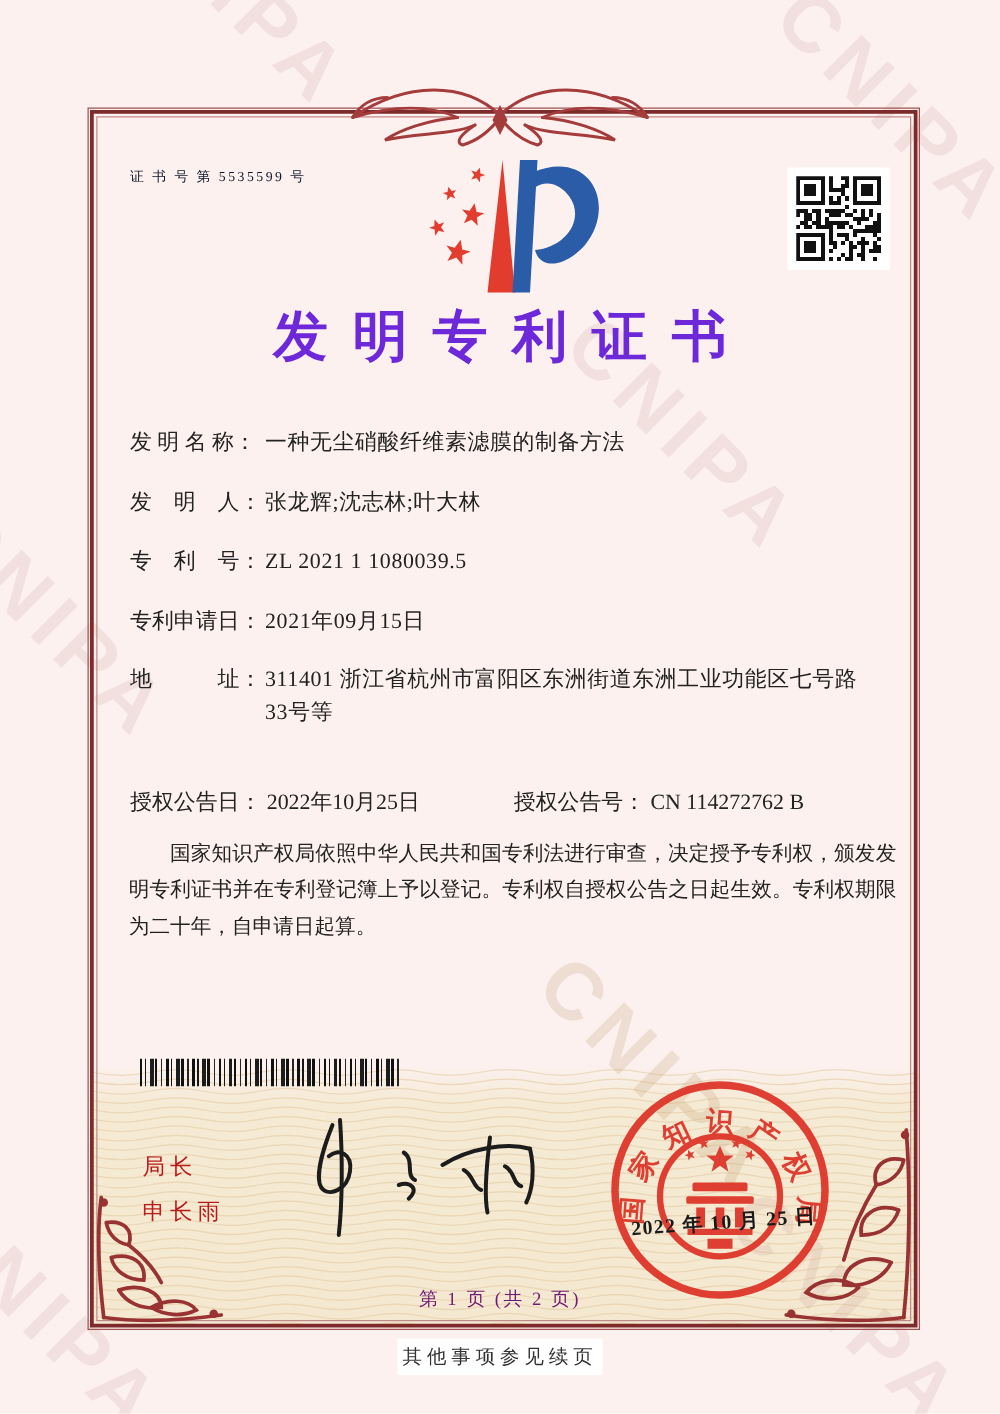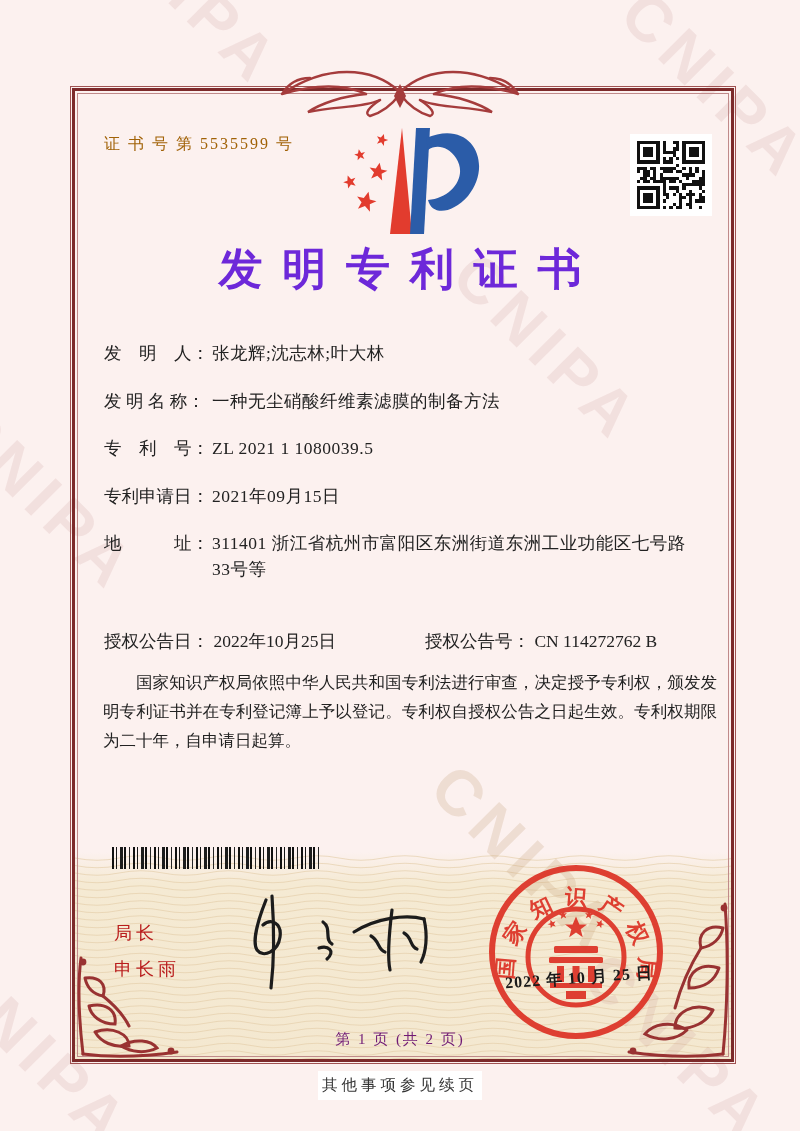--- a/index.html
+++ b/index.html
@@ -19,36 +19,36 @@
   .band svg { position:absolute; inset:0; }
 
   
   .frame { position:absolute; left:70px; top:86px; width:666px; height:978px;
            border:1px solid #a05252; z-index:3; pointer-events:none; }
   .frame .f2 { position:absolute; inset:1px; border:3px solid #7c2a2a; }
   .frame .f3 { position:absolute; inset:6px; border:1px solid #c08a8a; }
 
   .content { position:absolute; inset:0; z-index:4; }
 
-  .cert-no { position:absolute; left:104px; top:134px; font-size:16px; letter-spacing:2px; color:#a16207; }
+  .cert-no { position:absolute; left:104px; top:134px; font-size:11px; letter-spacing:2px; color:#0f172a; }
 
   .logo { position:absolute; left:336px; top:124px; width:150px; height:114px; }
   .qr-chip { position:absolute; left:630px; top:134px; width:82px; height:82px; background:#fff; }
   .qr-chip svg { position:absolute; left:7px; top:7px; }
 
   .title { position:absolute; left:0; top:240px; width:100%; text-align:center;
            font-size:44px; font-weight:bold; color:#6d28d9; letter-spacing:.45em; text-indent:.45em; }
 
   .fields { position:absolute; left:104px; top:340px; width:610px; font-size:17.5px; color:#222; }
   .frow { display:flex; margin-bottom:21.5px; line-height:26px; }
   .flabel { flex:0 0 108px; white-space:nowrap; }
   .fvalue { flex:1; letter-spacing:.5px; }
 
   .grant-row { position:absolute; left:104px; top:628px; width:610px; font-size:17.5px; color:#222; line-height:26px; }
-  .grant-no-group { position:absolute; left:321px; top:0;font-family:Liberation Serif, serif; }
+  .grant-no-group { position:absolute; left:307px; top:0;font-family:Liberation Serif, serif; }
 
   .paras { position:absolute; left:103px; top:660px; width:614px; font-size:16.5px; line-height:29px;
            color:#222; text-align:justify; }
   .paras p { text-indent:2em;margin-top:8px; }
 
   .barcode { position:absolute; left:112px; top:847px; width:209px; height:22px;
              background:repeating-linear-gradient(90deg,
                #101010 0 2px, transparent 2px 4px, #161616 4px 5px, transparent 5px 8px,
                #1c1c1c 8px 11px, transparent 11px 12px, #101010 12px 14px, transparent 14px 17px,
                #262626 17px 18px, transparent 18px 21px); }
@@ -323,26 +323,26 @@
           <rect x="13" y="20" width="1" height="1" fill="#111"></rect>
           <rect x="16" y="20" width="1" height="1" fill="#111"></rect>
           <rect x="19" y="20" width="1" height="1" fill="#111"></rect>
         </svg>
     </div>
 
     <h1 class="title">发明专利证书</h1>
 
     <div class="fields">
       <div class="frow">
+        <span class="flabel">发 明 名 称：</span>
+        <span class="fvalue">一种无尘硝酸纤维素滤膜的制备方法</span>
+      </div>
+      <div class="frow">
         <span class="flabel">发　明　人：</span>
         <span class="fvalue">张龙辉;沈志林;叶大林</span>
-      </div>
-      <div class="frow">
-        <span class="flabel">发 明 名 称：</span>
-        <span class="fvalue">一种无尘硝酸纤维素滤膜的制备方法</span>
       </div>
       <div class="frow">
         <span class="flabel">专　利　号：</span>
         <span class="fvalue">ZL 2021 1 1080039.5</span>
       </div>
       <div class="frow">
         <span class="flabel">专利申请日：</span>
         <span class="fvalue">2021年09月15日</span>
       </div>
       <div class="frow">

